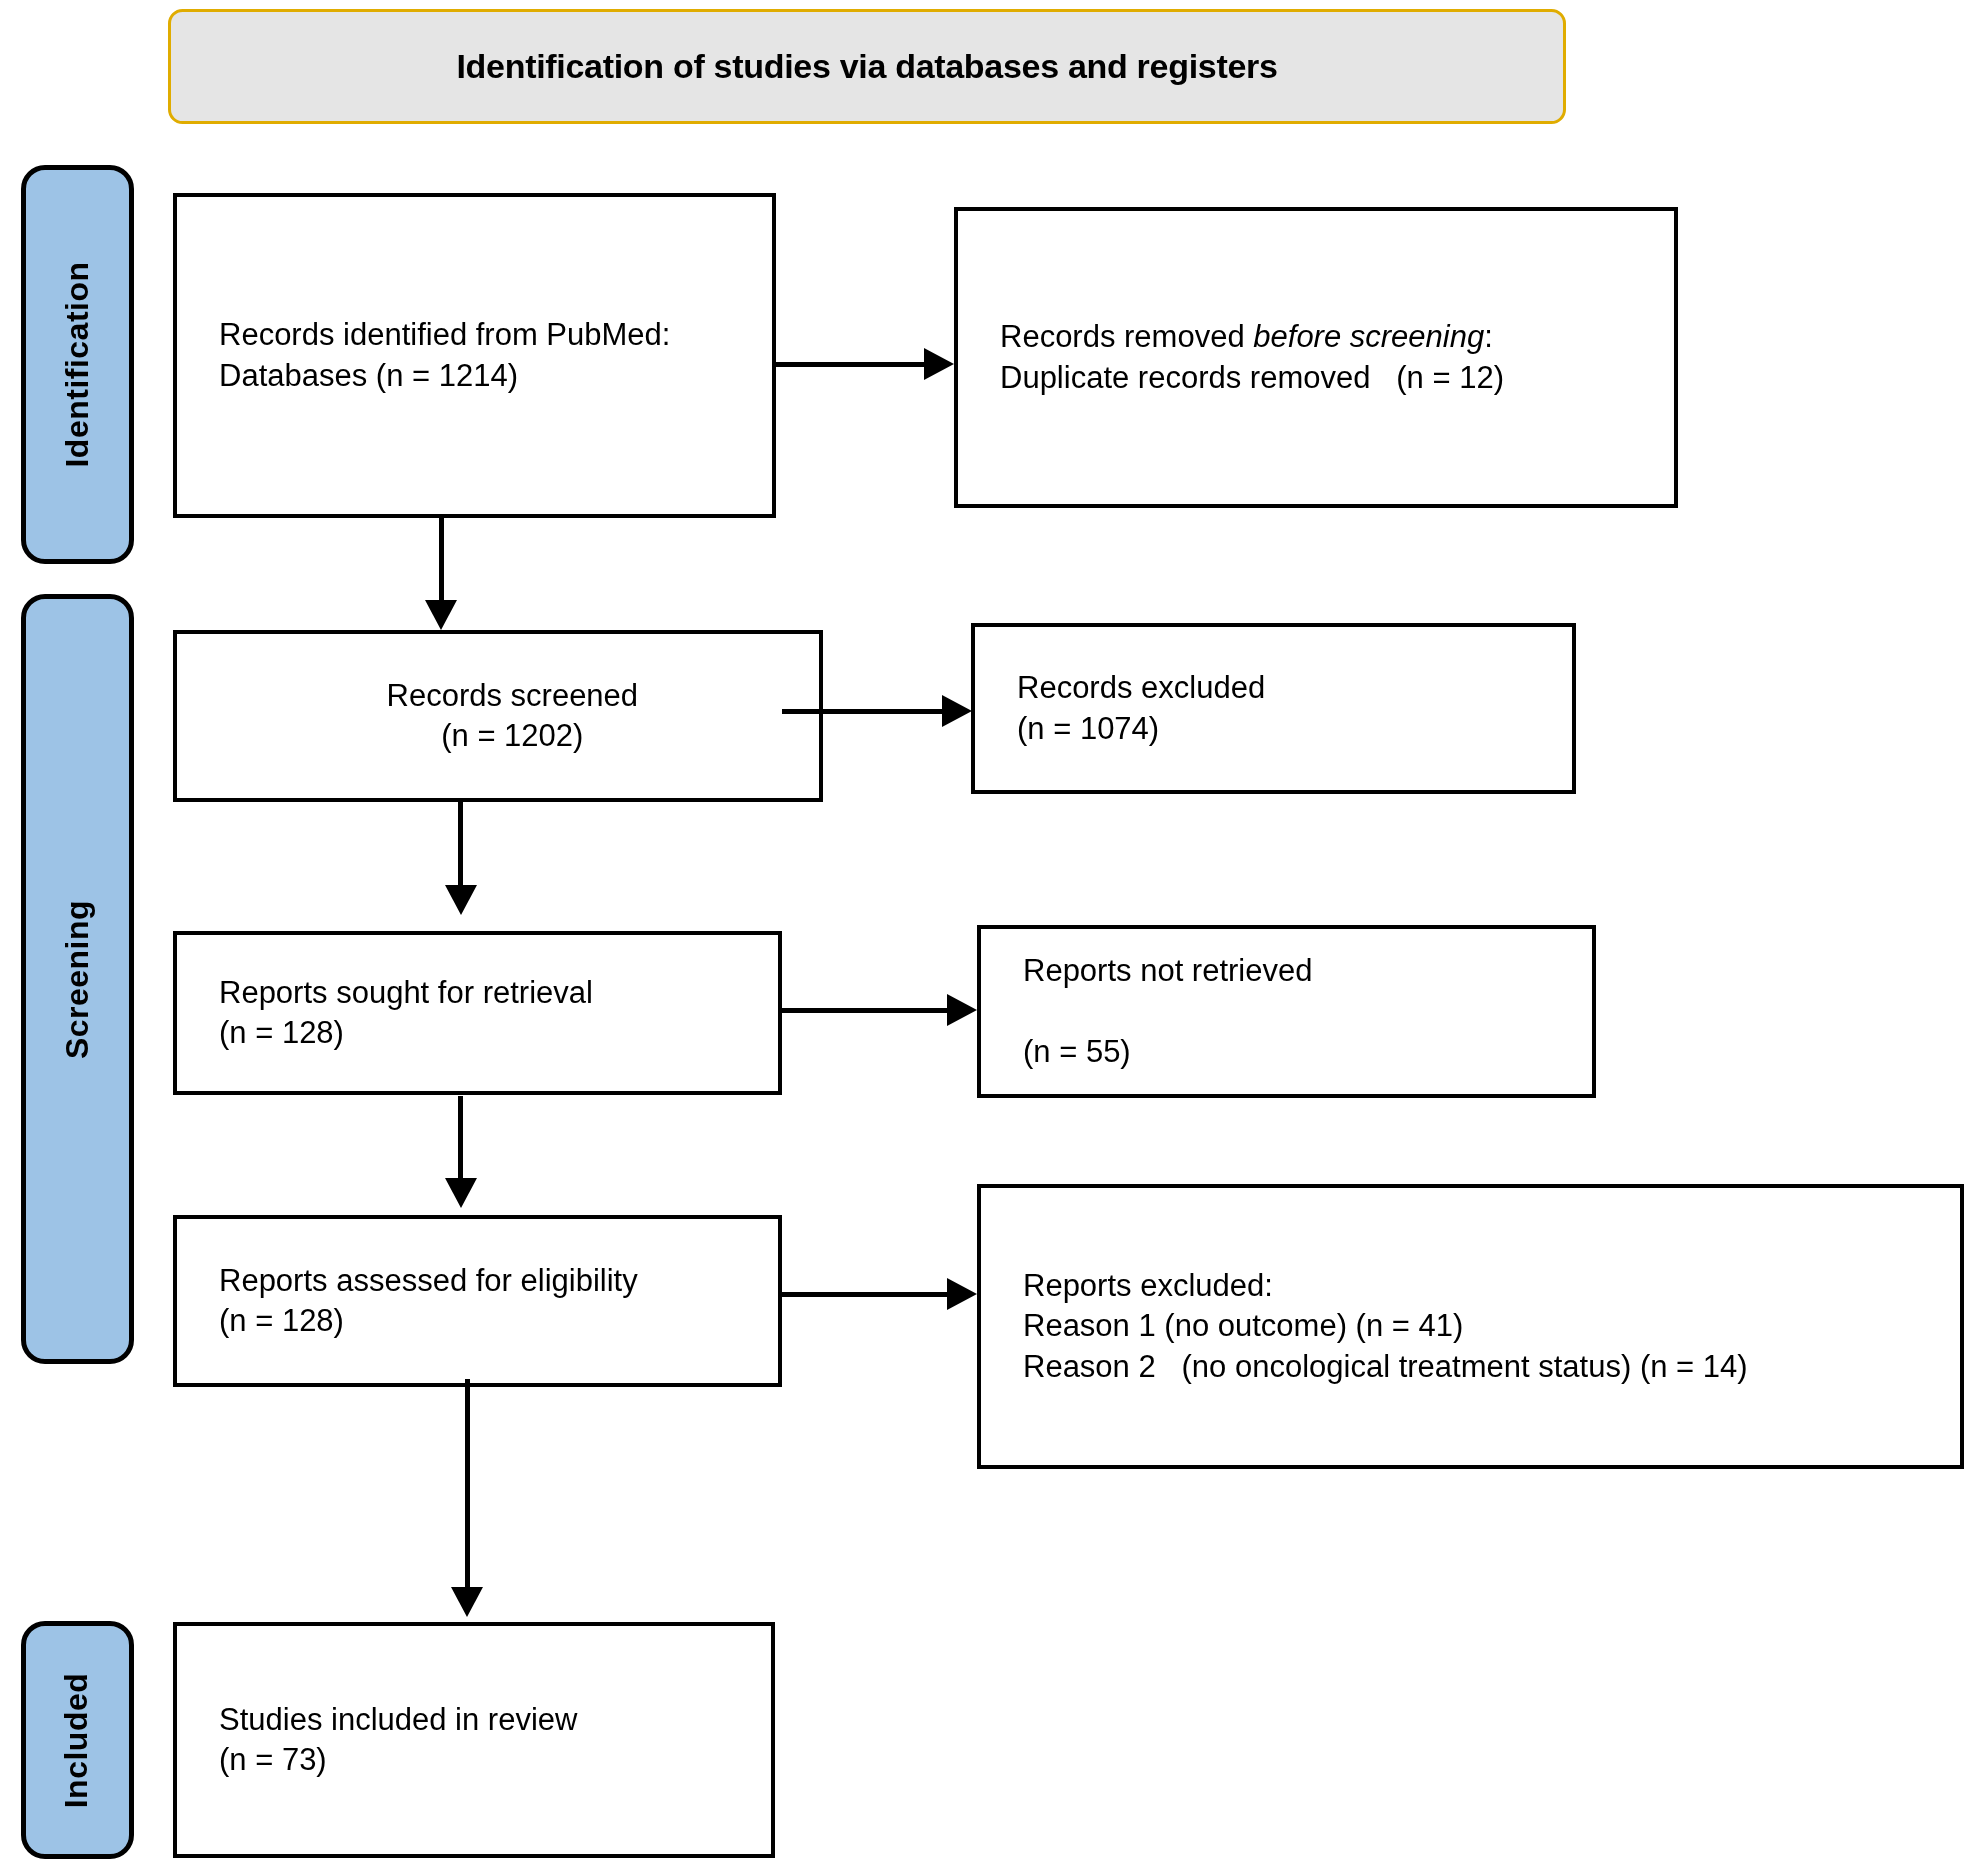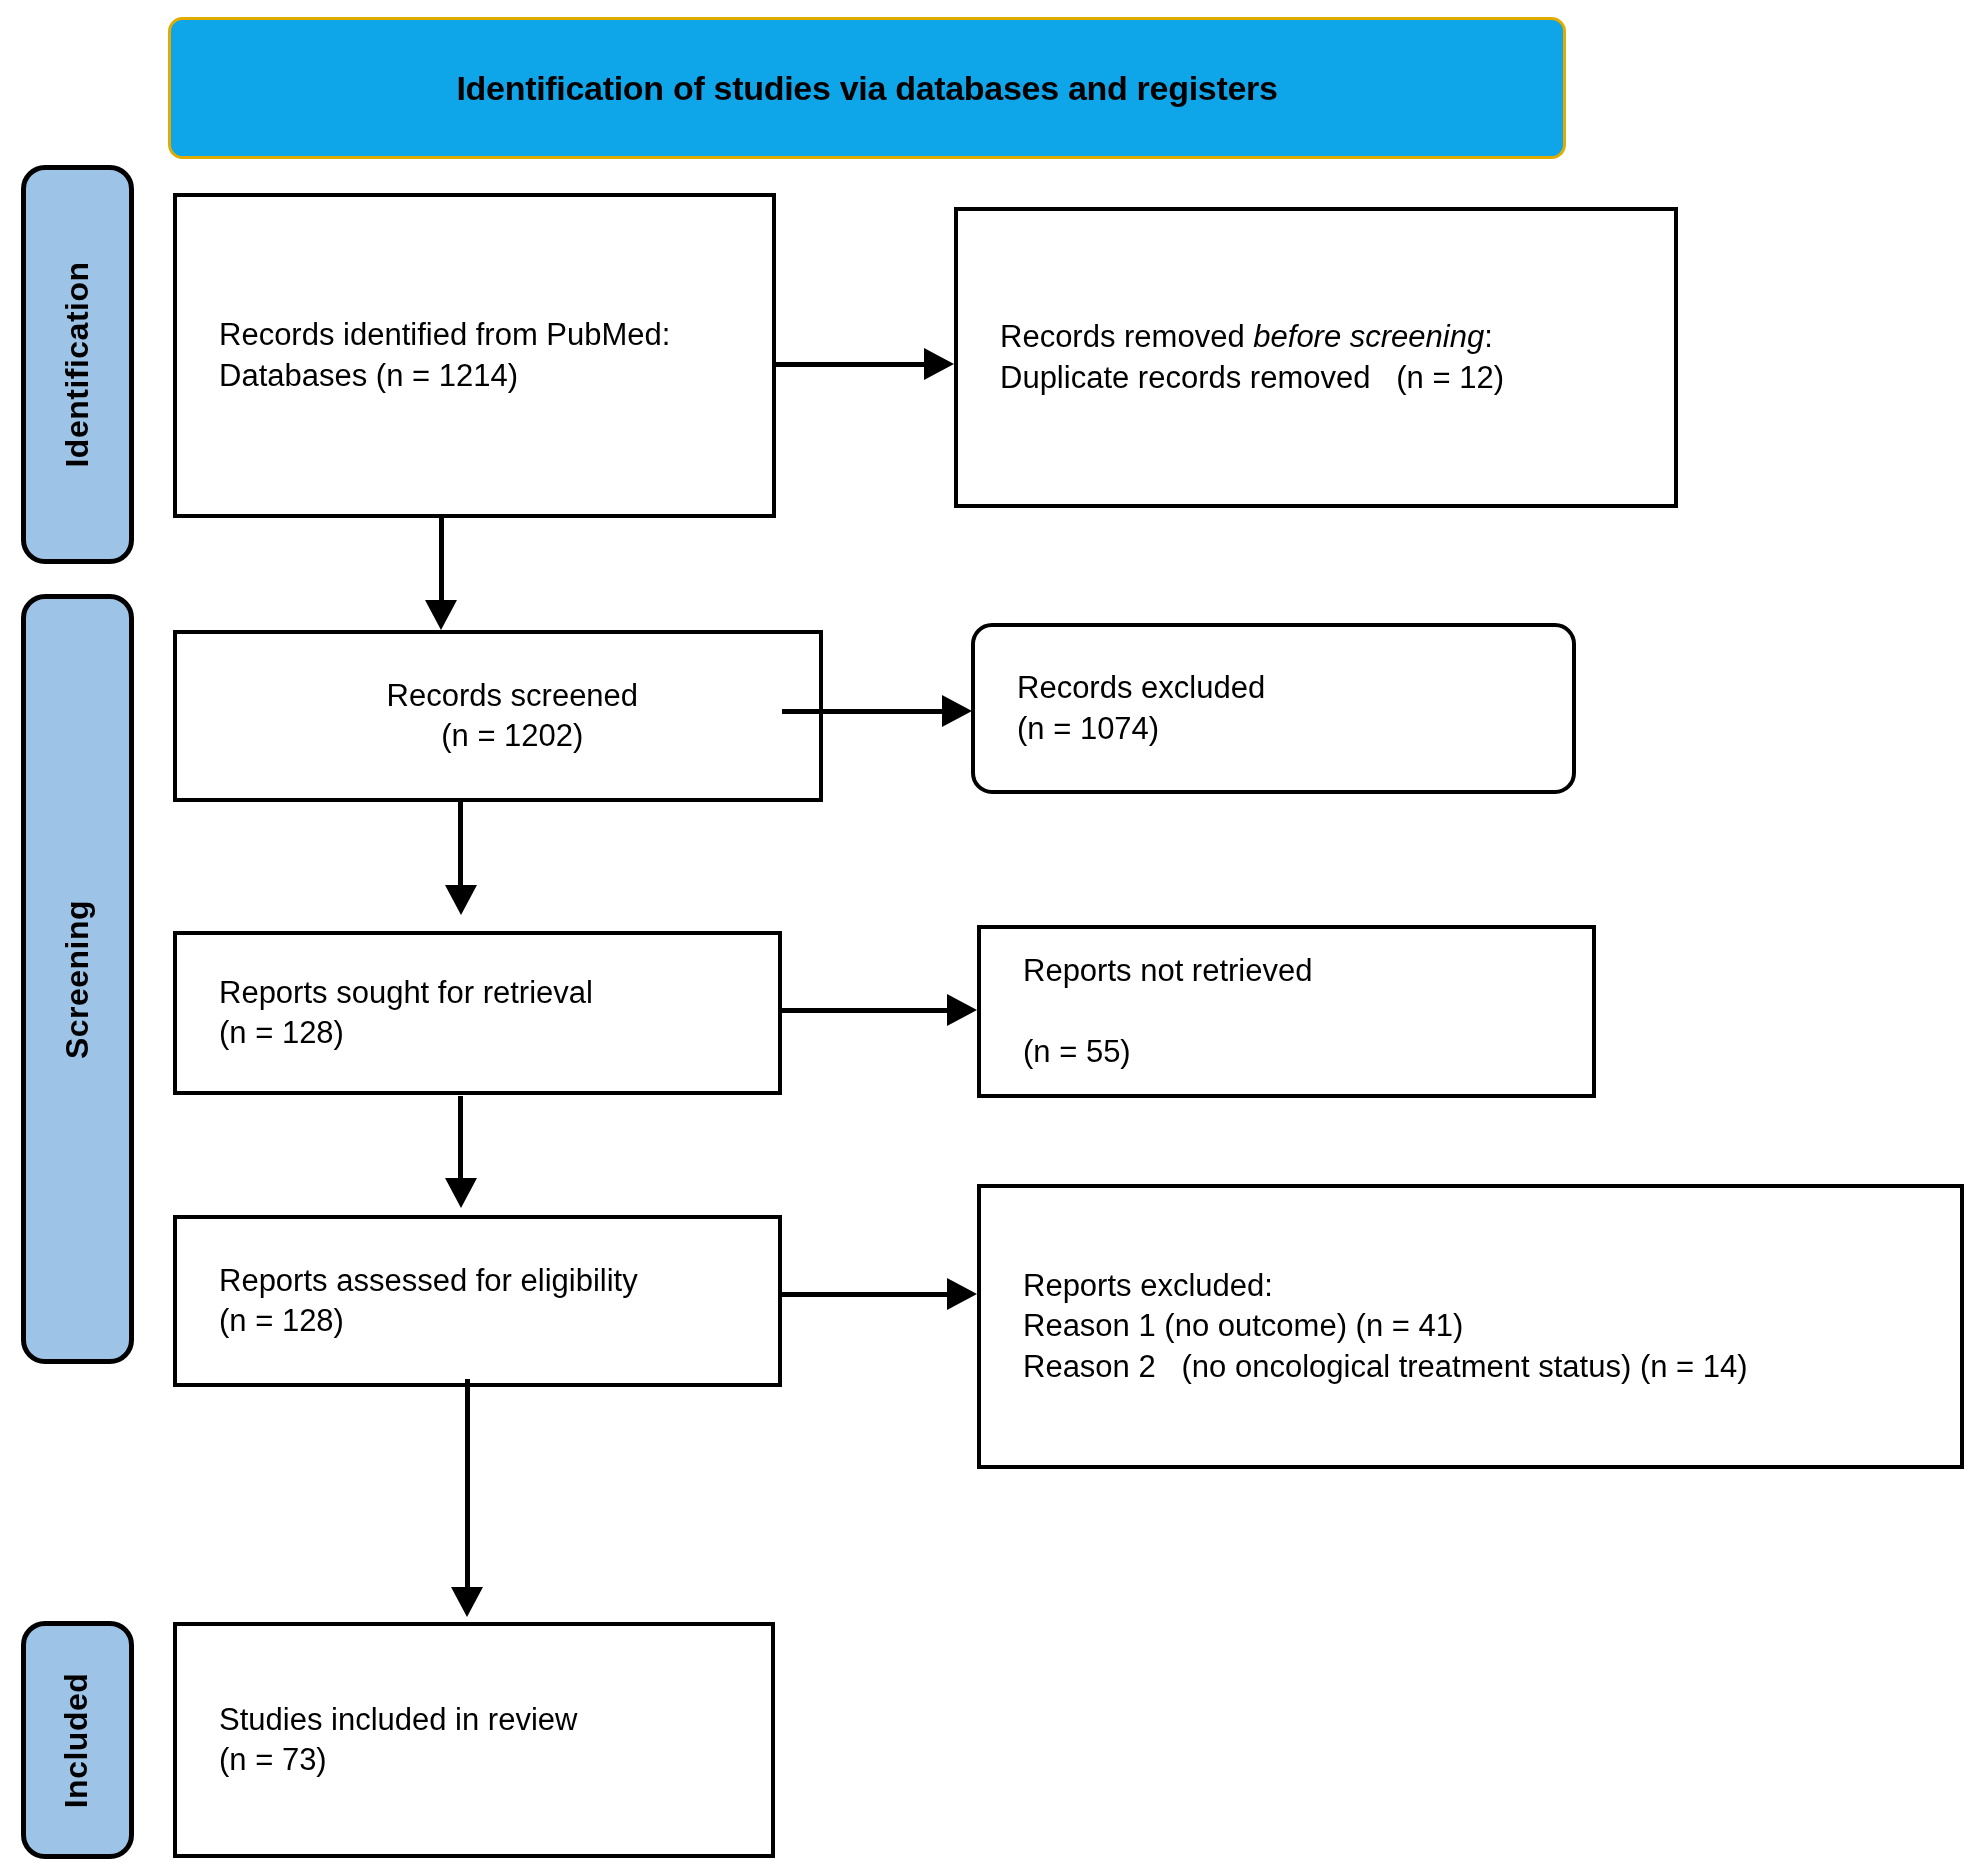--- a/index.html
+++ b/index.html
@@ -13,24 +13,24 @@
     position: relative;
     font-family: "Liberation Sans", sans-serif;
     color: #000000;
     overflow: hidden;
   }
 
   
   .banner {
     position: absolute;
     left: 168px;
-    top: 17px;
+    top: 9px;
     width: 1398px;
-    height: 142px;
-    background: #0ea5e9;
+    height: 115px;
+    background: #e5e5e5;
     border: 3.1px solid #E0AC00;
     border-radius: 14.5px;
     box-sizing: border-box;
     display: flex;
     align-items: center;
     justify-content: center;
   }
   .banner-title {
     font-size: 34px;
     font-weight: bold;
@@ -144,21 +144,21 @@
 <div class="arrow-right" style="left:924px; top:348px;"></div>
 
 <div class="conn-v" style="left:439px; top:518px; height:88px;"></div>
 <div class="arrow-down" style="left:425px; top:600px;"></div>
 
 <div class="flow-box" style="left:173px; top:630px; width:650px; height:172px;align-items:center;">
   <div class="line">Records screened</div>
   <div class="line">(n = 1202)</div>
 </div>
 
-<div class="flow-box" style="left:971px; top:623px; width:605px; height:171px;border-radius:21px;">
+<div class="flow-box" style="left:971px; top:623px; width:605px; height:171px;">
   <div class="line">Records excluded</div>
   <div class="line">(n = 1074)</div>
 </div>
 
 <div class="conn-h" style="left:782px; top:709px; width:161px;"></div>
 <div class="arrow-right" style="left:942px; top:695px;"></div>
 
 <div class="conn-v" style="left:458px; top:801px; height:90px;"></div>
 <div class="arrow-down" style="left:445px; top:885px;"></div>
 

